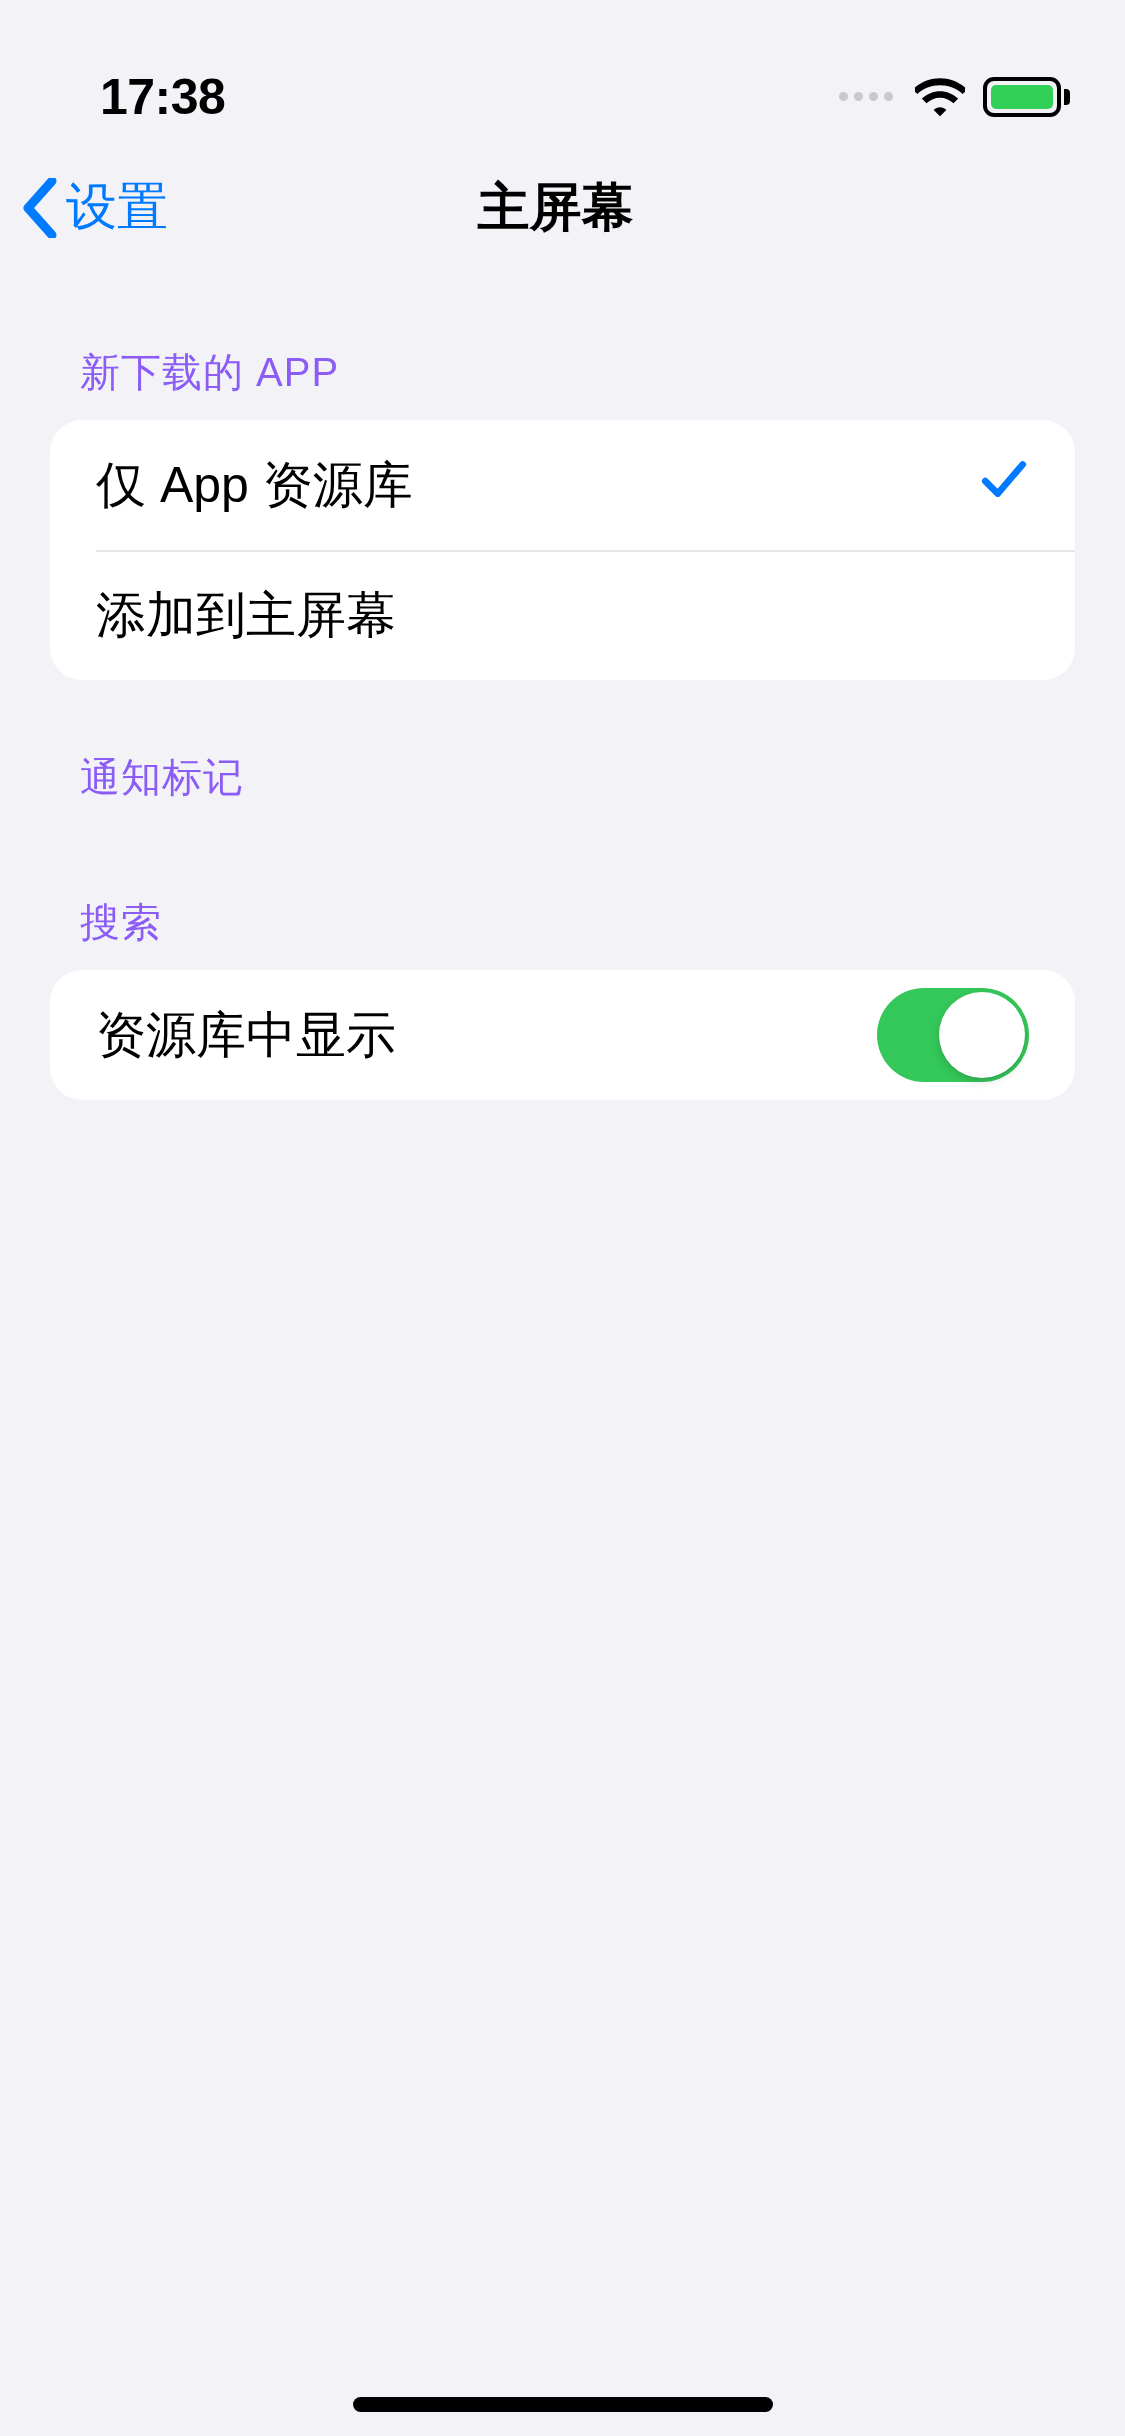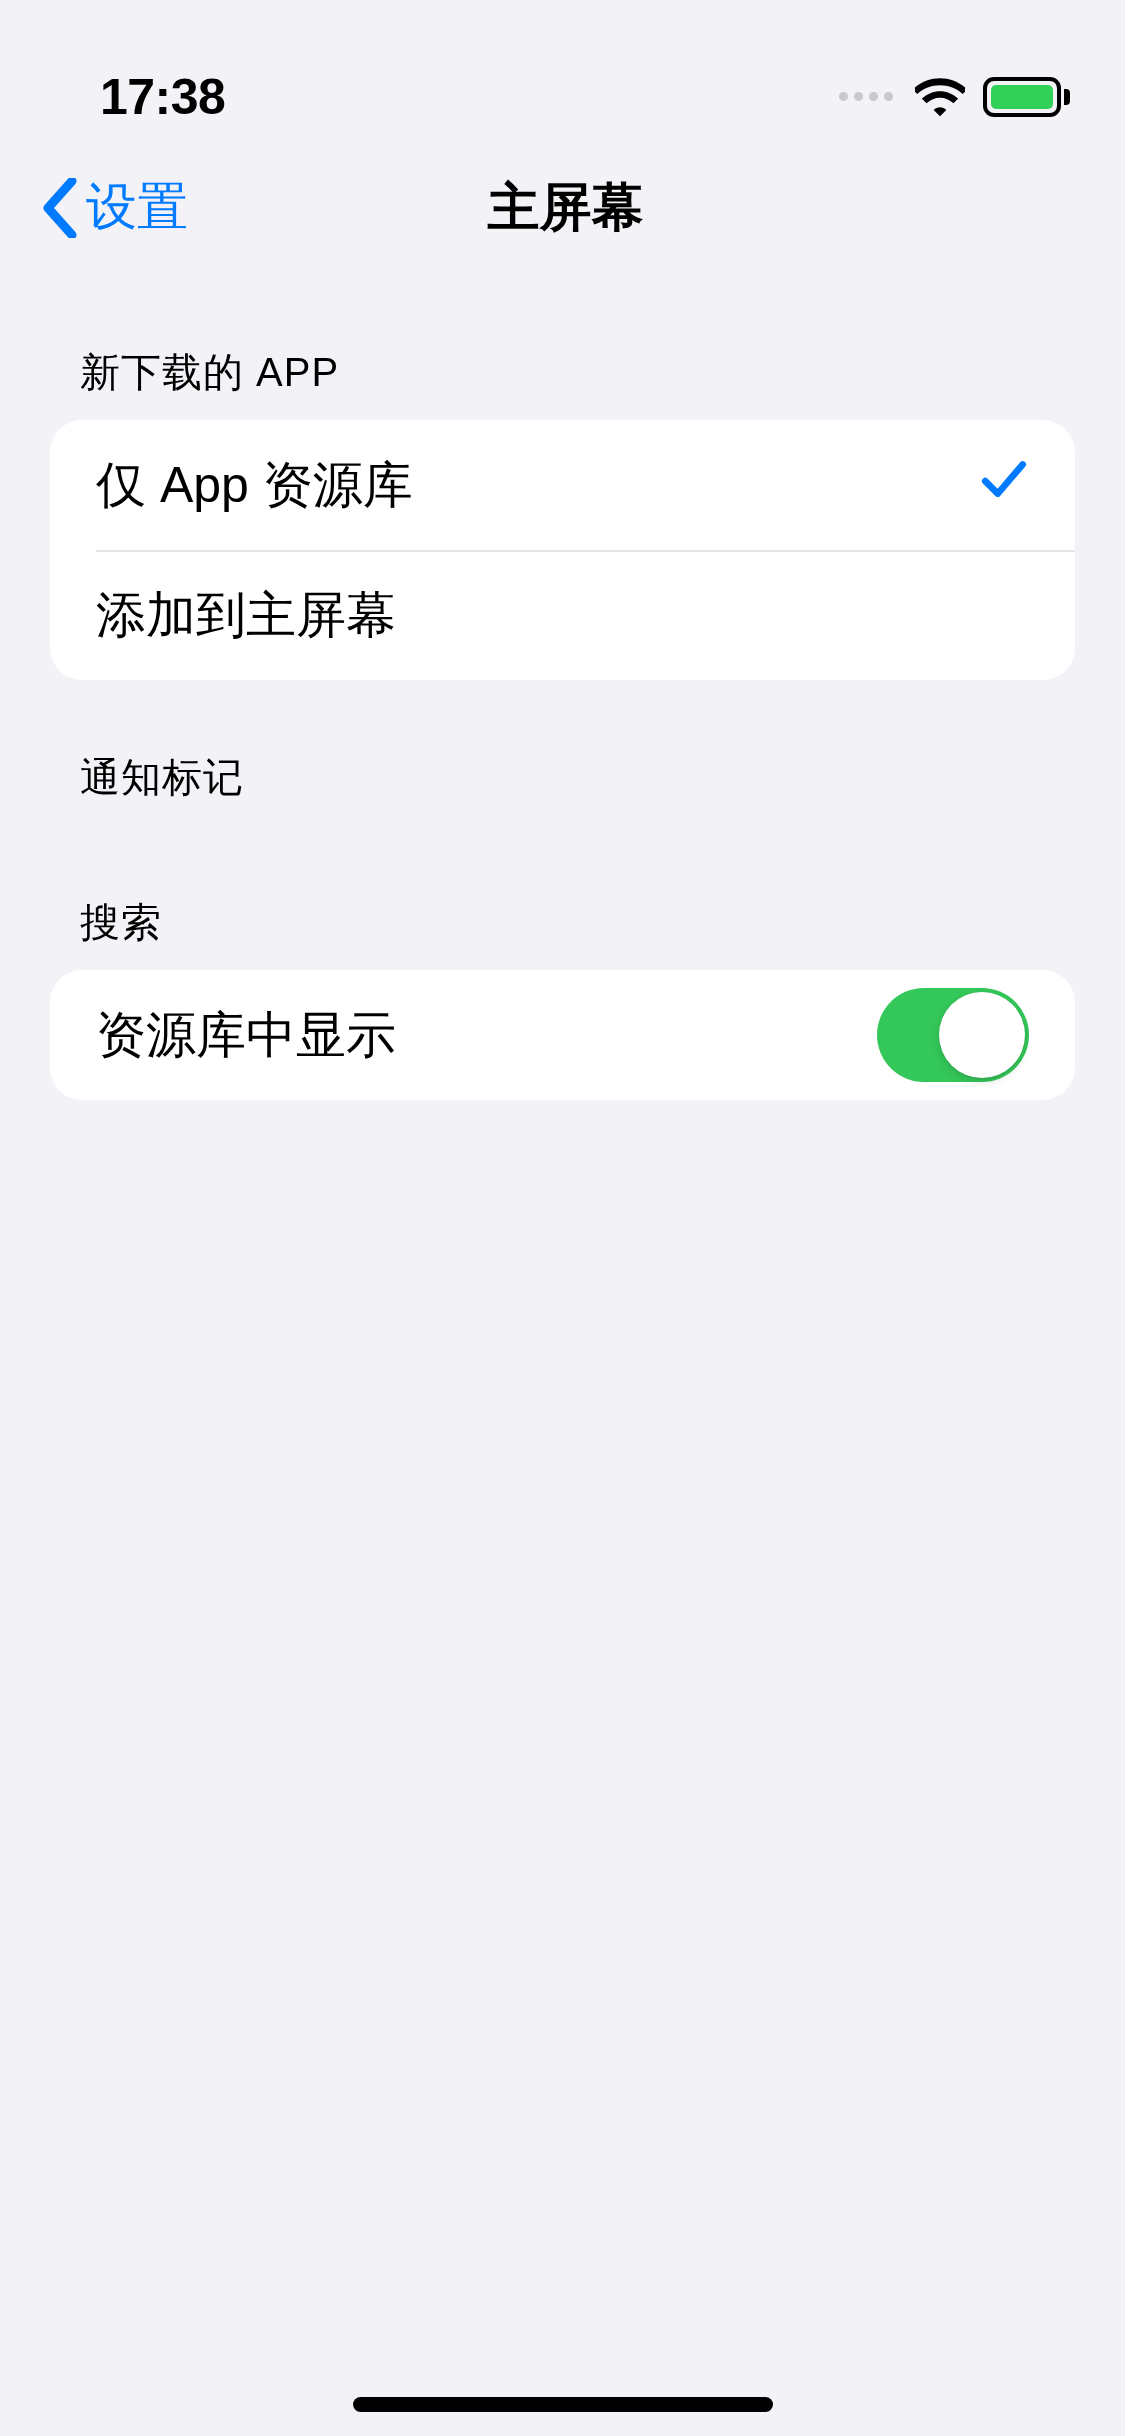--- a/index.html
+++ b/index.html
@@ -60,21 +60,20 @@
       margin-left: 3px;
     }
 
     
     .nav-bar {
       display: flex;
       align-items: center;
       height: 135px;
       position: relative;
       padding: 0 20px;
-      margin-left: 20px;
     }
     .nav-back {
       display: flex;
       align-items: center;
       color: #007AFF;
       font-size: 51px;
       gap: 6px;
       position: absolute;
       left: 20px;
     }
@@ -85,21 +84,21 @@
       text-align: center;
       font-size: 52px;
       font-weight: 700;
       pointer-events: none;
     }
 
     
     .content { padding: 0 50px; }
     .section-header {
       font-size: 40px;
-      color: #000000;
+      color: #8b5cf6;
       padding: 70px 30px 20px 30px;
       letter-spacing: 1px;
     }
     .group {
       background: #fff;
       border-radius: 32px;
       overflow: hidden;
     }
     .row {
       display: flex;

